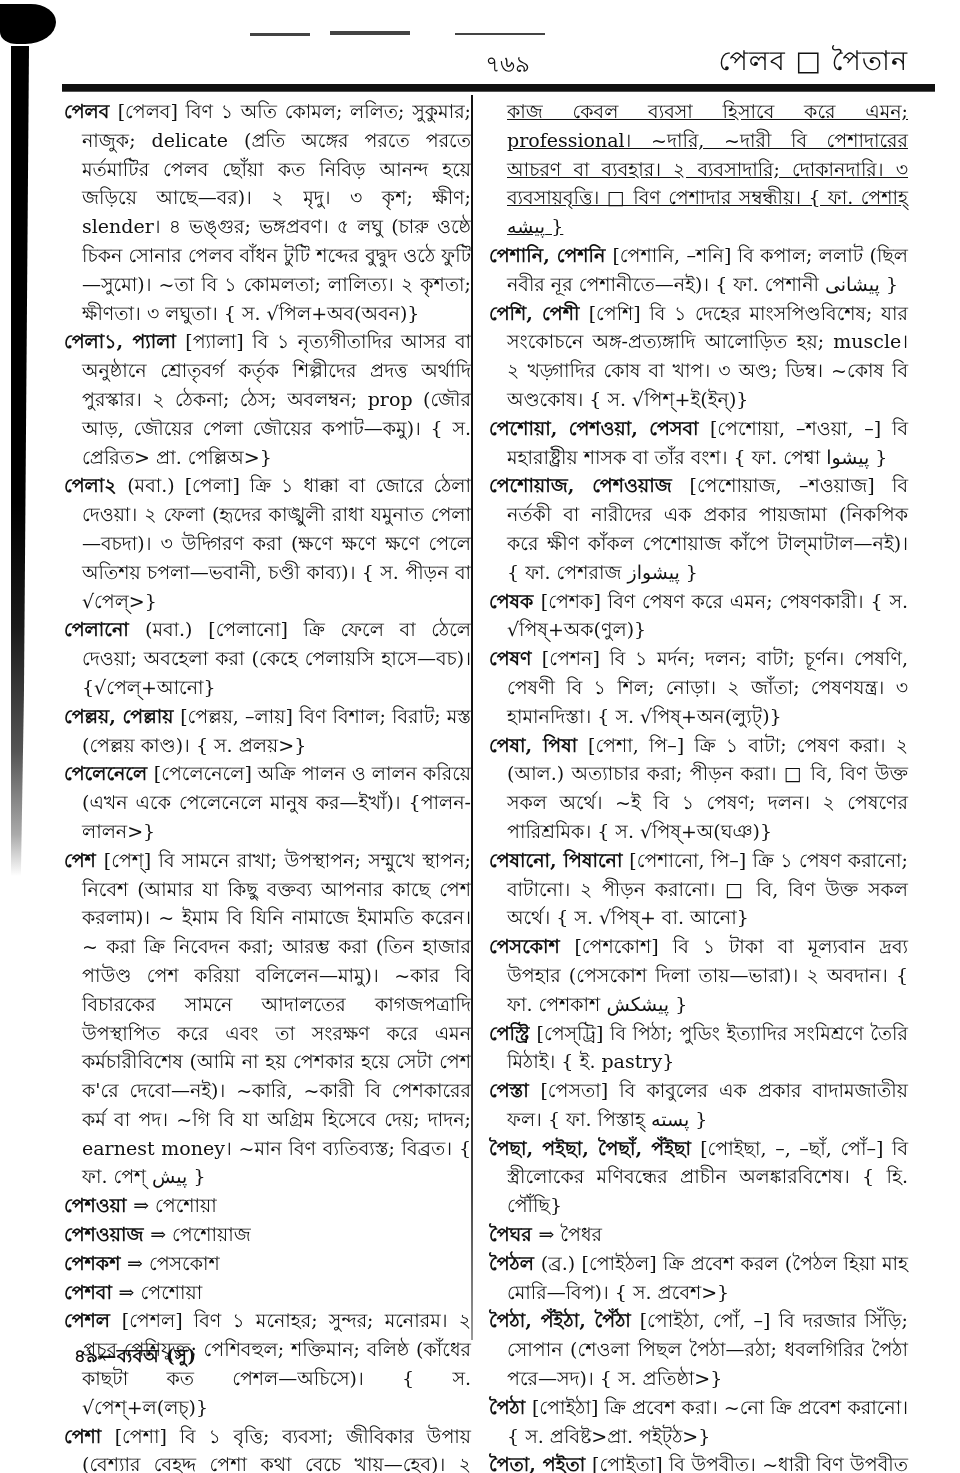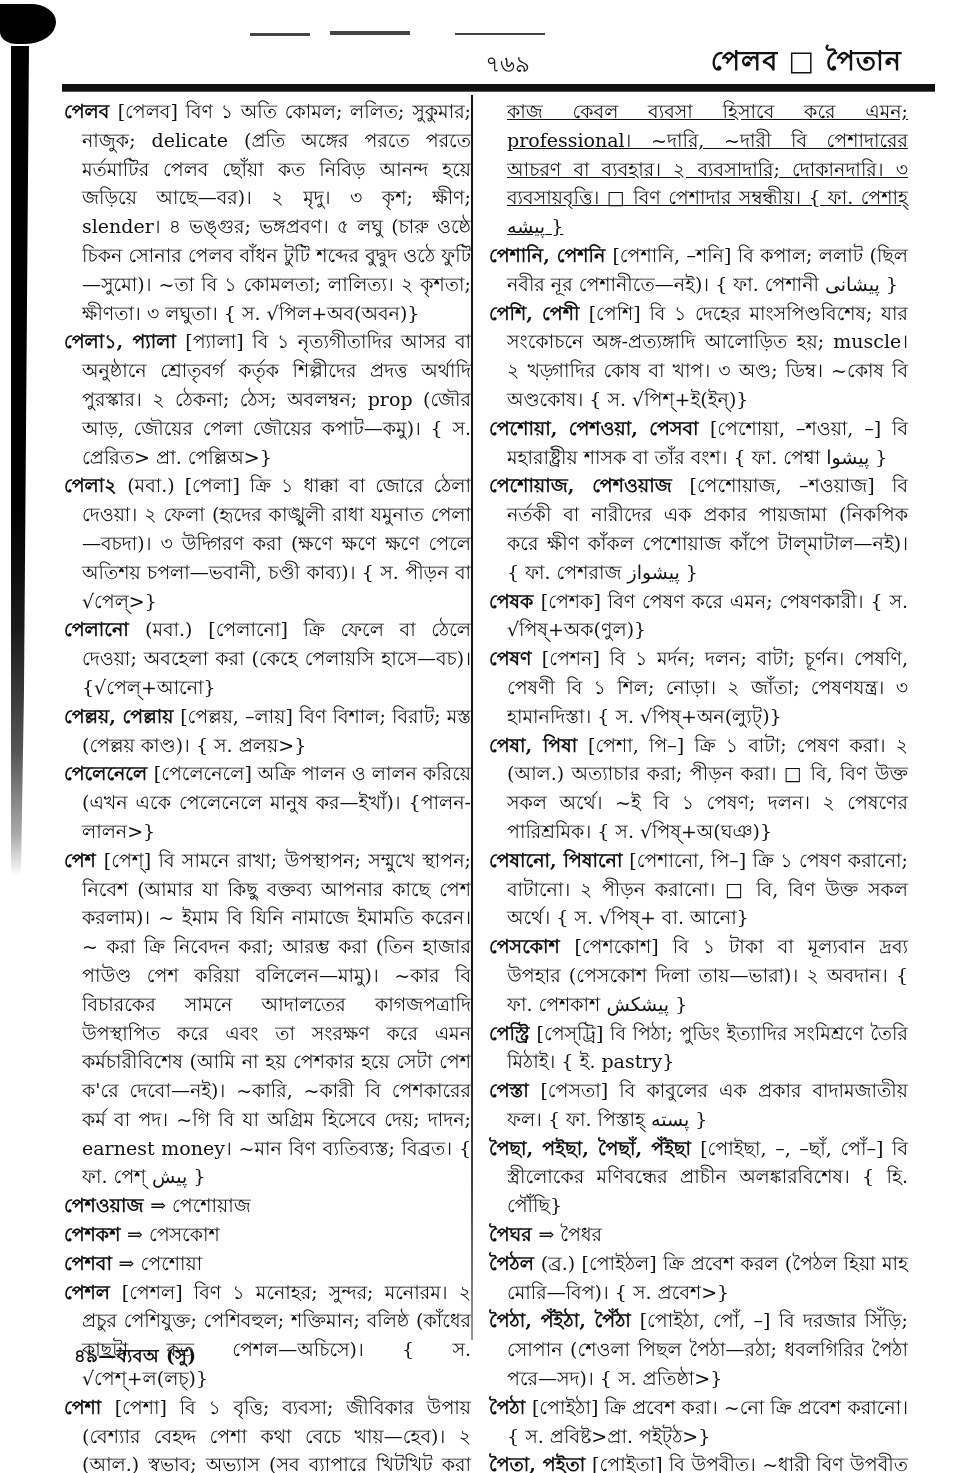--- a/index.html
+++ b/index.html
@@ -12,21 +12,21 @@
   .corner-blob{position:absolute;left:0;top:4px;width:56px;height:40px;background:#000;border-radius:0 45% 55% 30%;}
   .binding-bar{position:absolute;left:11px;top:46px;width:18px;height:830px;
     background:linear-gradient(to bottom,#000 0%,#000 55%,#1a1a1a 70%,#555 85%,#aaa 95%,rgba(255,255,255,0) 100%);
     clip-path:polygon(0 0,100% 0,72% 78%,55% 100%,0 100%);}
   .top-mark{position:absolute;background:#444;height:3px;}
   .m1{left:250px;top:33px;width:60px;}
   .m2{left:330px;top:31px;width:80px;height:4px;}
   .m3{left:455px;top:33px;width:90px;height:2px;}
   
   .page-number{position:absolute;left:430px;top:46px;width:100px;text-align:right;font-size:23px;}
-  .running-head{position:absolute;right:58px;top:40px;font-size:27px;font-weight:bold;letter-spacing:1px;text-align:right;}
+  .running-head{position:absolute;right:52px;top:40px;font-size:27px;font-weight:normal;letter-spacing:1px;text-align:right;}
   .header-rule{position:absolute;left:62px;top:84px;width:873px;height:7px;background:#101010;
     box-shadow:0 1px 0 #555;}
   
   .col{position:absolute;top:97px;font-size:19px;line-height:28.8px;text-align:justify;}
   .col-left{left:64px;width:407px;}
   .col-right{left:489px;width:419px;}
   .col-divider{position:absolute;left:471px;top:95px;width:2px;height:1245px;
     background:linear-gradient(to bottom,#111 0%,#111 70%,#444 88%,#999 100%);}
   .entry{padding-left:18px;text-indent:-18px;}
   .entry.cont{text-indent:0;text-decoration:underline;}
@@ -48,20 +48,21 @@
 <div class="header-rule"></div>
 
 <div class="col col-left">
     <div class="entry"><span class="hw">পেলব </span><span>[পেলব] বিণ ১ অতি কোমল; ললিত; সুকুমার; নাজুক; delicate (প্রতি অঙ্গের পরতে পরতে মর্তমাটির পেলব ছোঁয়া কত নিবিড় আনন্দ হয়ে জড়িয়ে আছে—বর)। ২ মৃদু। ৩ কৃশ; ক্ষীণ; slender। ৪ ভঙ্গুর; ভঙ্গপ্রবণ। ৫ লঘু (চারু ওষ্ঠে চিকন সোনার পেলব বাঁধন টুটি শব্দের বুদ্বুদ ওঠে ফুটি—সুমো)। ~তা বি ১ কোমলতা; লালিত্য। ২ কৃশতা; ক্ষীণতা। ৩ লঘুতা। { স. √পিল+অব(অবন)}</span></div>
     <div class="entry"><span class="hw">পেলা১, প্যালা </span><span>[প্যালা] বি ১ নৃত্যগীতাদির আসর বা অনুষ্ঠানে শ্রোতৃবর্গ কর্তৃক শিল্পীদের প্রদত্ত অর্থাদি পুরস্কার। ২ ঠেকনা; ঠেস; অবলম্বন; prop (জৌর আড়, জৌয়ের পেলা জৌয়ের কপাট—কমু)। { স. প্রেরিত&gt; প্রা. পেল্লিঅ&gt;}</span></div>
     <div class="entry"><span class="hw">পেলা২ </span><span>(মবা.) [পেলা] ক্রি ১ ধাক্কা বা জোরে ঠেলা দেওয়া। ২ ফেলা (হৃদের কাঙ্খুলী রাধা যমুনাত পেলা—বচদা)। ৩ উদ্গিরণ করা (ক্ষণে ক্ষণে ক্ষণে পেলে অতিশয় চপলা—ভবানী, চণ্ডী কাব্য)। { স. পীড়ন বা √পেল্&gt;}</span></div>
     <div class="entry"><span class="hw">পেলানো </span><span>(মবা.) [পেলানো] ক্রি ফেলে বা ঠেলে দেওয়া; অবহেলা করা (কেহে পেলায়সি হাসে—বচ)। {√পেল্+আনো}</span></div>
     <div class="entry"><span class="hw">পেল্লয়, পেল্লায় </span><span>[পেল্লয়, –লায়] বিণ বিশাল; বিরাট; মস্ত (পেল্লয় কাণ্ড)। { স. প্রলয়&gt;}</span></div>
     <div class="entry"><span class="hw">পেলেনেলে </span><span>[পেলেনেলে] অক্রি পালন ও লালন করিয়ে (এখন একে পেলেনেলে মানুষ কর—ইখাঁ)। {পালন-লালন&gt;}</span></div>
     <div class="entry"><span class="hw">পেশ </span><span>[পেশ্] বি সামনে রাখা; উপস্থাপন; সম্মুখে স্থাপন; নিবেশ (আমার যা কিছু বক্তব্য আপনার কাছে পেশ করলাম)। ~ ইমাম বি যিনি নামাজে ইমামতি করেন। ~ করা ক্রি নিবেদন করা; আরম্ভ করা (তিন হাজার পাউণ্ড পেশ করিয়া বলিলেন—মামু)। ~কার বি বিচারকের সামনে আদালতের কাগজপত্রাদি উপস্থাপিত করে এবং তা সংরক্ষণ করে এমন কর্মচারীবিশেষ (আমি না হয় পেশকার হয়ে সেটা পেশ ক'রে দেবো—নই)। ~কারি, ~কারী বি পেশকারের কর্ম বা পদ। ~গি বি যা অগ্রিম হিসেবে দেয়; দাদন; earnest money। ~মান বিণ ব্যতিব্যস্ত; বিব্রত। { ফা. পেশ্ پیش }</span></div>
+    <div class="entry"><span class="hw">পেশওয়া </span><span>⇒ পেশোয়া</span></div>
     <div class="entry"><span class="hw">পেশওয়াজ </span><span>⇒ পেশোয়াজ</span></div>
     <div class="entry"><span class="hw">পেশকশ </span><span>⇒ পেসকোশ</span></div>
     <div class="entry"><span class="hw">পেশবা </span><span>⇒ পেশোয়া</span></div>
     <div class="entry"><span class="hw">পেশল </span><span>[পেশল] বিণ ১ মনোহর; সুন্দর; মনোরম। ২ প্রচুর পেশিযুক্ত; পেশিবহুল; শক্তিমান; বলিষ্ঠ (কাঁধের কাছটা কত পেশল—অচিসে)। { স. √পেশ্+ল(লচ্)}</span></div>
     <div class="entry"><span class="hw">পেশা </span><span>[পেশা] বি ১ বৃত্তি; ব্যবসা; জীবিকার উপায় (বেশ্যার বেহদ্দ পেশা কথা বেচে খায়—হেব)। ২ (আল.) স্বভাব; অভ্যাস (সব ব্যাপারে খিটখিট করা তার একটা পেশা হয়ে দাঁড়িয়েছে)। ~কার, ~কর বি ১ বেশ্যা; গণিকা। ২ নটী। ~দার বিণ বৃত্তিজীবী; ব্যবসাদার; ব্যবসায়ী; কোনো</span></div>
   </div>
 <div class="col-divider"></div>
 <div class="col col-right">
     <div class="entry cont"><span>কাজ কেবল ব্যবসা হিসাবে করে এমন; professional। ~দারি, ~দারী বি পেশাদারের আচরণ বা ব্যবহার। ২ ব্যবসাদারি; দোকানদারি। ৩ ব্যবসায়বৃত্তি। □ বিণ পেশাদার সম্বন্ধীয়। { ফা. পেশাহ্ پیشه }</span></div>
     <div class="entry"><span class="hw">পেশানি, পেশনি </span><span>[পেশানি, –শনি] বি কপাল; ললাট (ছিল নবীর নূর পেশানীতে—নই)। { ফা. পেশানী پیشانی }</span></div>

